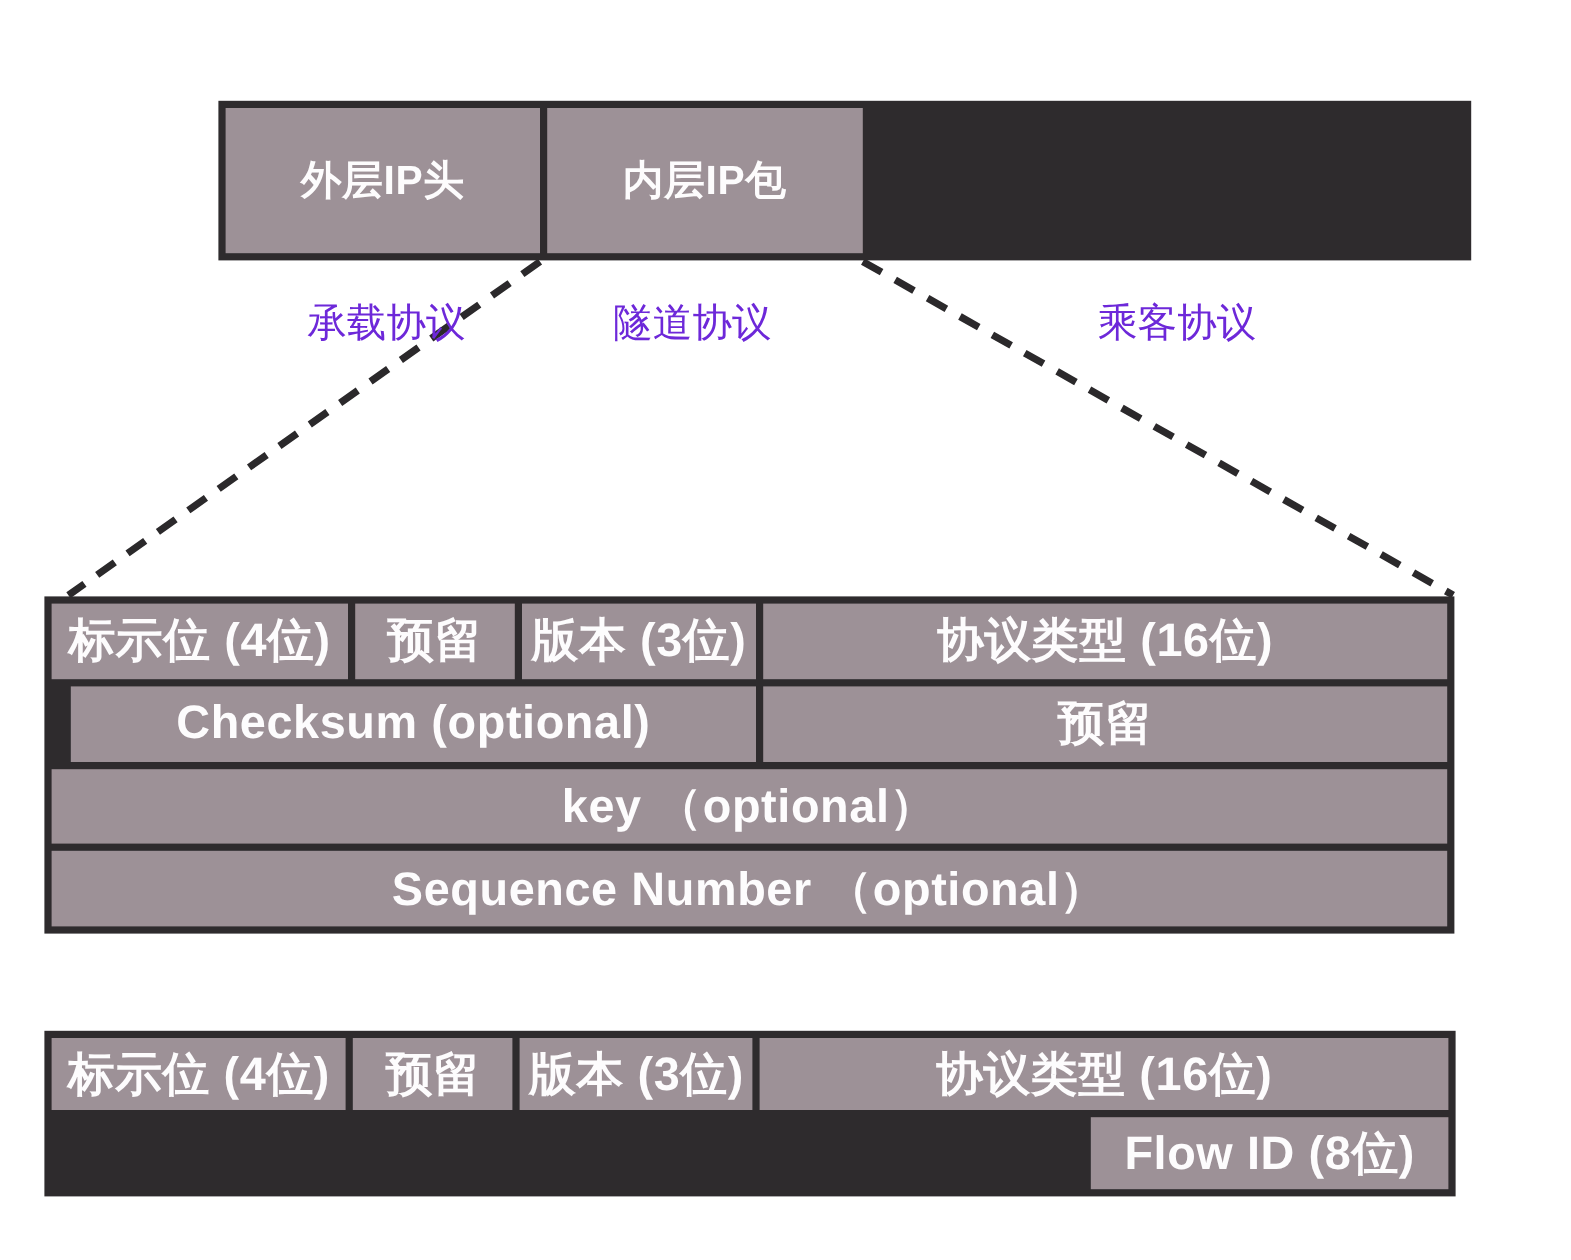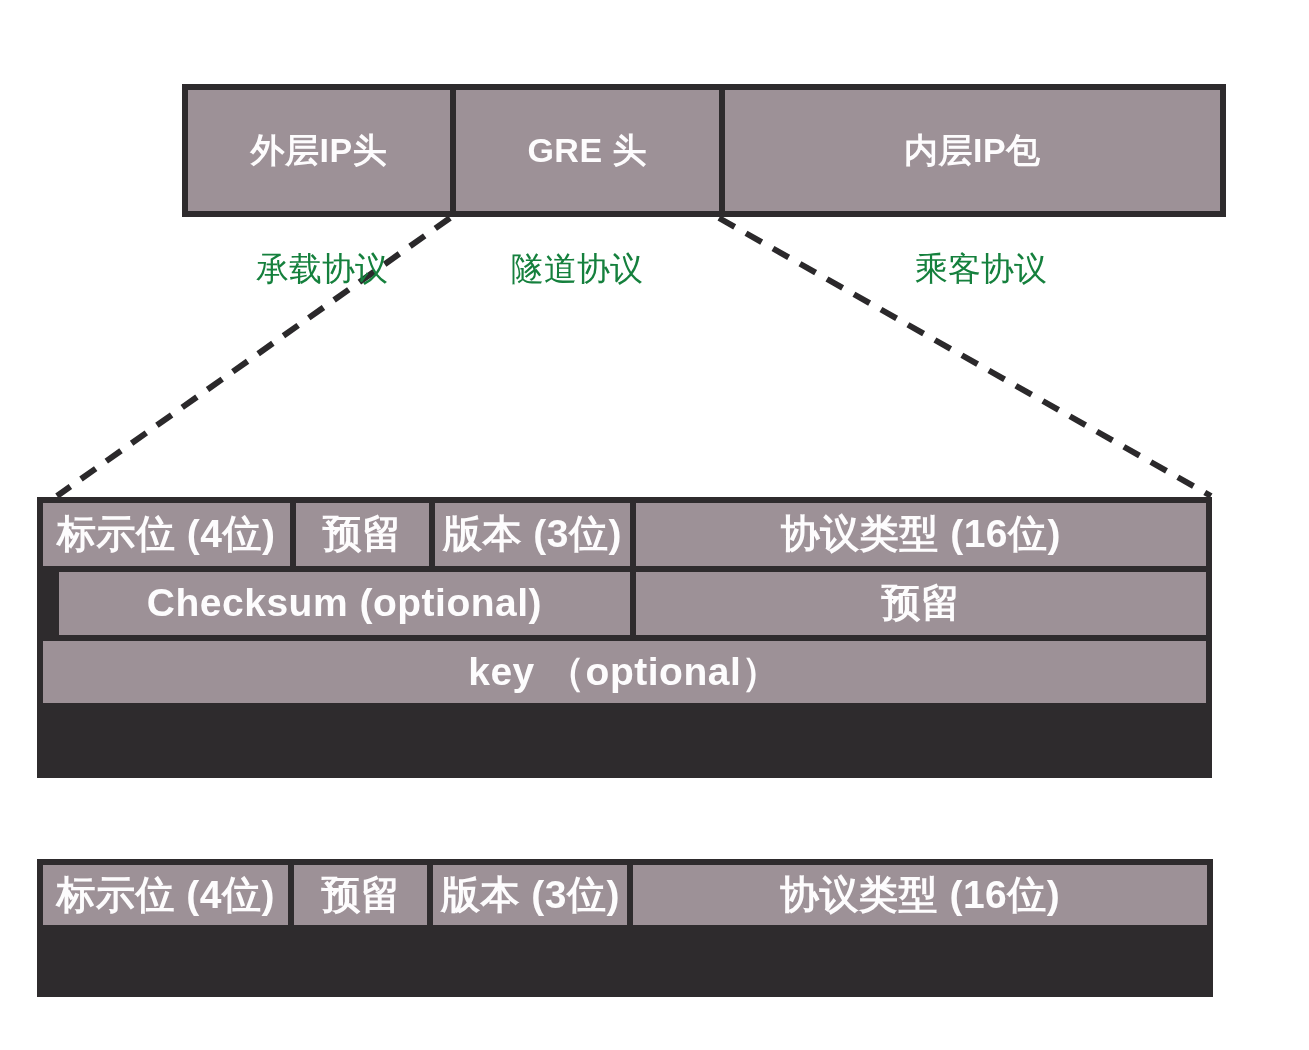--- a/index.html
+++ b/index.html
@@ -37,21 +37,21 @@
     grid-template-rows:repeat(4,1fr);}
   .bottomtable{left:37px;top:859px;width:1176px;height:138px;
     grid-template-columns:253fr 137fr 200fr 278fr 307fr;
     grid-template-rows:repeat(2,1fr);}
   .caption{
     position:absolute;
     top:247px;
     transform:translateX(-50%);
     font-size:33px;
     font-weight:500;
-    color:#15803d;
+    color:#6d28d9;
     white-space:nowrap;
   }
   .span13{grid-column:1/4;margin-left:16px;}
   .span15{grid-column:1/5;}
   .span45{grid-column:4/5;}
   .b-span46{grid-column:4/6;}
   .b-span15{grid-column:1/5;}
   .b-span56{grid-column:5/6;}
 </style>
 </head>
@@ -59,42 +59,43 @@
 
 <div class="canvas">
 
   <svg class="overlay" viewBox="0 0 1309 1050" xmlns="http://www.w3.org/2000/svg">
     <line x1="450" y1="218" x2="57" y2="496" stroke="#2b292b" stroke-width="6" stroke-dasharray="18 13"></line>
     <line x1="719" y1="218" x2="1211" y2="496" stroke="#2b292b" stroke-width="6" stroke-dasharray="18 13"></line>
   </svg>
 
   <div class="blocktable toprow">
     <div class="cell">外层IP头</div>
-    <div class="cell">GRE 头</div>
     <div class="cell">内层IP包</div>
   </div>
 
   <div class="caption" style="left:322px;">承载协议</div>
   <div class="caption" style="left:577px;">隧道协议</div>
   <div class="caption" style="left:981px;">乘客协议</div>
 
   <div class="blocktable midtable">
     <div class="cell">标示位 (4位)</div>
     <div class="cell">预留</div>
     <div class="cell">版本 (3位)</div>
     <div class="cell">协议类型 (16位)</div>
 
     <div class="cell span13">Checksum (optional)</div>
     <div class="cell span45">预留</div>
 
     <div class="cell span15">key （optional）</div>
 
+    <div class="cell span15">Sequence Number （optional）</div>
   </div>
 
   <div class="blocktable bottomtable">
     <div class="cell">标示位 (4位)</div>
     <div class="cell">预留</div>
     <div class="cell">版本 (3位)</div>
     <div class="cell b-span46">协议类型 (16位)</div>
 
+    <div class="cell b-span56">Flow ID (8位)</div>
   </div>
 
 </div>
 
 </body></html>

